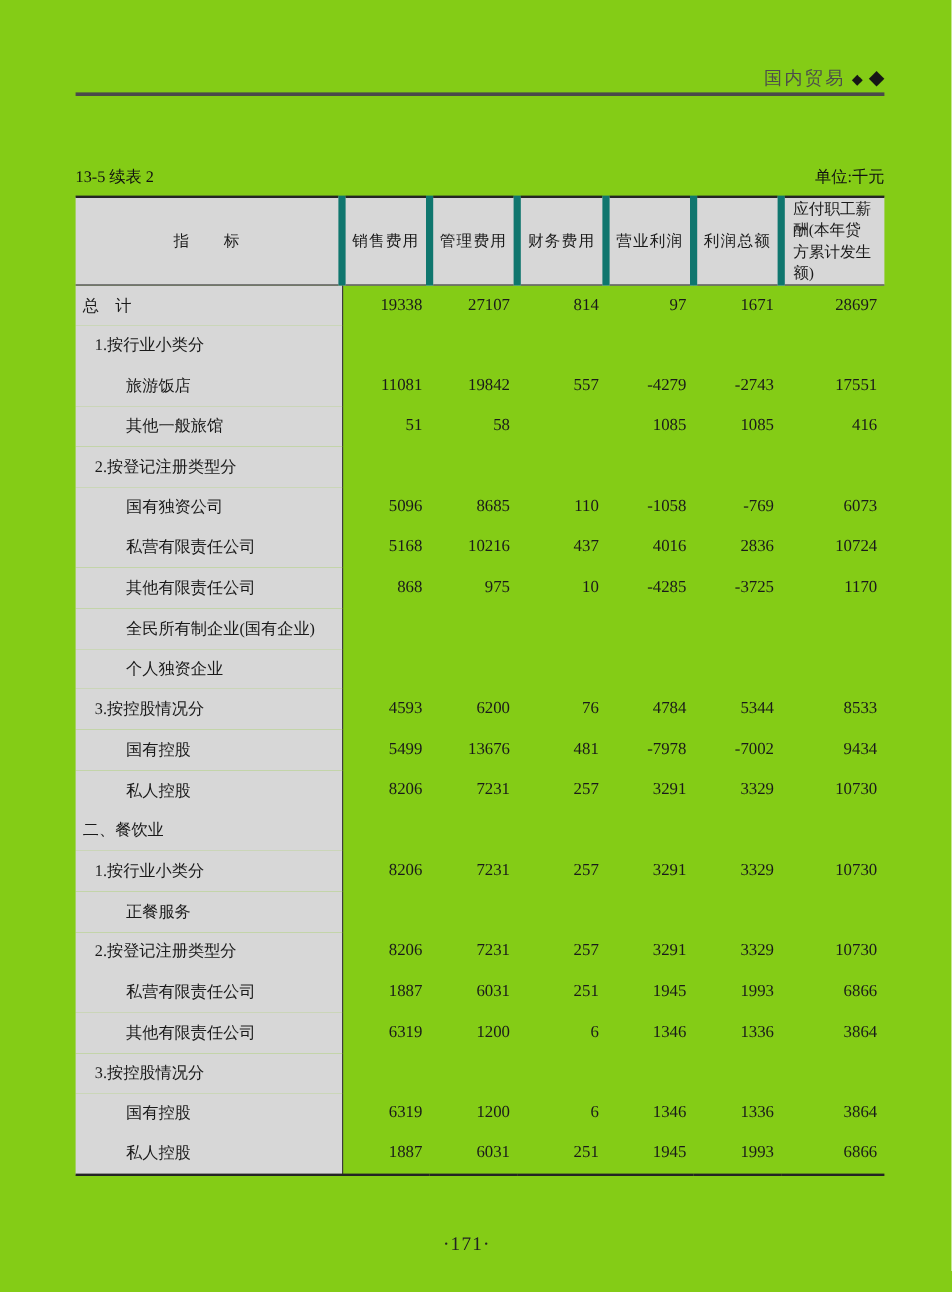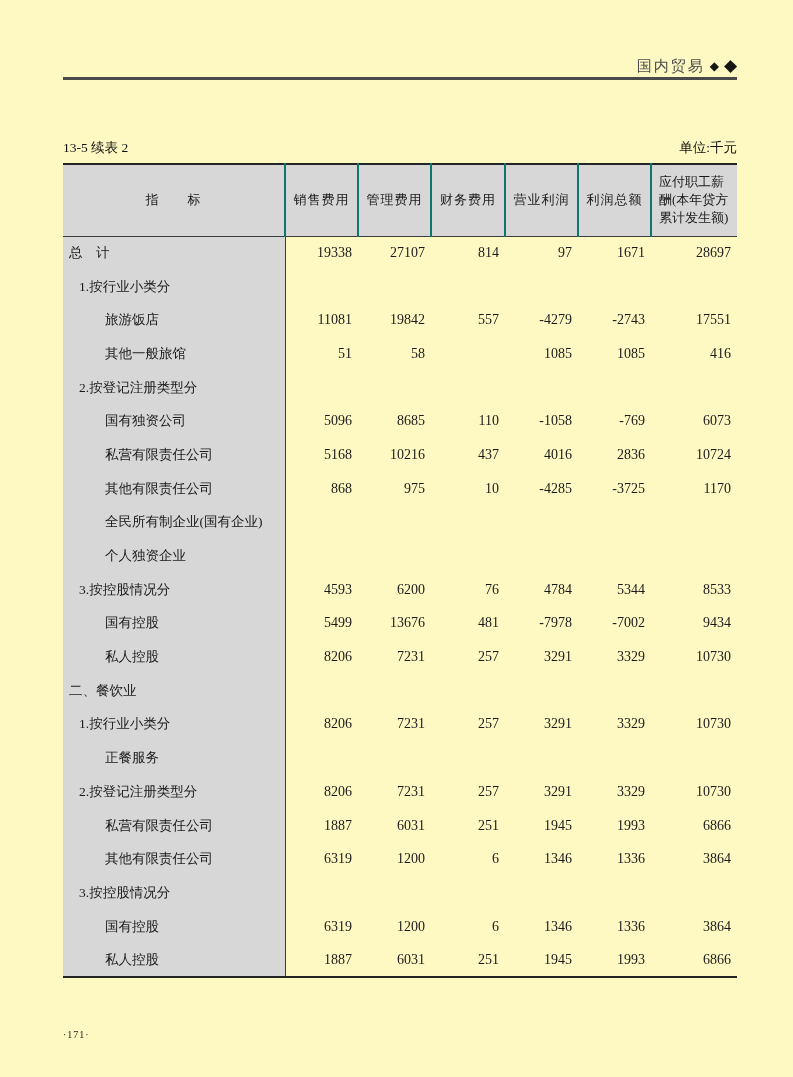--- a/index.html
+++ b/index.html
@@ -1,18 +1,18 @@
 <!DOCTYPE html>
 <html><head>
 <meta charset="utf-8">
 <style>
   * { margin:0; padding:0; box-sizing:border-box; }
   html,body { background:#ffffff; }
   .page {
-    position:relative; width:793px; height:1077px; background:#fef9c3;
+    position:relative; width:793px; height:1077px; background:#84cc16;
     font-family:"Liberation Serif","DejaVu Serif",serif; color:#1a1a1a;
     overflow:hidden;
   }
   
   .masthead { position:absolute; top:56px; left:63px; width:674px; }
   .masthead-row { display:flex; justify-content:flex-end; align-items:flex-end; gap:5px; height:19px; }
   .masthead-title {
     font-family:"Liberation Sans","DejaVu Sans",sans-serif;
     font-size:15px; letter-spacing:2px; color:#4c4c4c; line-height:19px;
   }
@@ -30,37 +30,37 @@
   .table-wrap { position:absolute; top:163px; left:63px; }
   table {
     border-collapse:collapse; table-layout:fixed; width:674px;
     border-top:2.5px solid #242424; border-bottom:2.5px solid #242424;
   }
   thead th {
     background:#d7d7d7; font-weight:normal; font-size:13px; color:#1a1a1a;
     height:72px; vertical-align:middle; text-align:center; letter-spacing:1px;
     border-bottom:1.5px solid #3c3c3c;
   }
-  thead th + th { border-left:2px solid #0f766e; }
+  thead th + th { border-left:6px solid #0f766e; }
   thead th.salary {
     text-align:left; padding:0 7px; line-height:18px; letter-spacing:0;
     word-break:break-all;
   }
   tbody tr { height:33.7px; }
   tbody td { font-size:13.5px; vertical-align:middle; }
   td.label { background:#d7d7d7; border-right:1.5px solid #3c3c3c; }
   td.label.ind0 { padding-left:6px; }
   td.label.ind1 { padding-left:16px; }
   td.label.ind2 { padding-left:42px; }
   td.num { text-align:right; padding-right:6px; font-size:14px; }
 
   
   .page-num {
     position:absolute; top:1029px; left:63px; width:674px;
-    text-align:left; padding-right:22px; font-size:10px; letter-spacing:1px; color:#222;
+    text-align:center; padding-right:22px; font-size:16px; letter-spacing:1px; color:#222;
   }
 </style>
 </head>
 <body>
 
 <div class="page">
 
   <div class="masthead">
     <div class="masthead-row">
       <span class="masthead-title">国内贸易</span>

